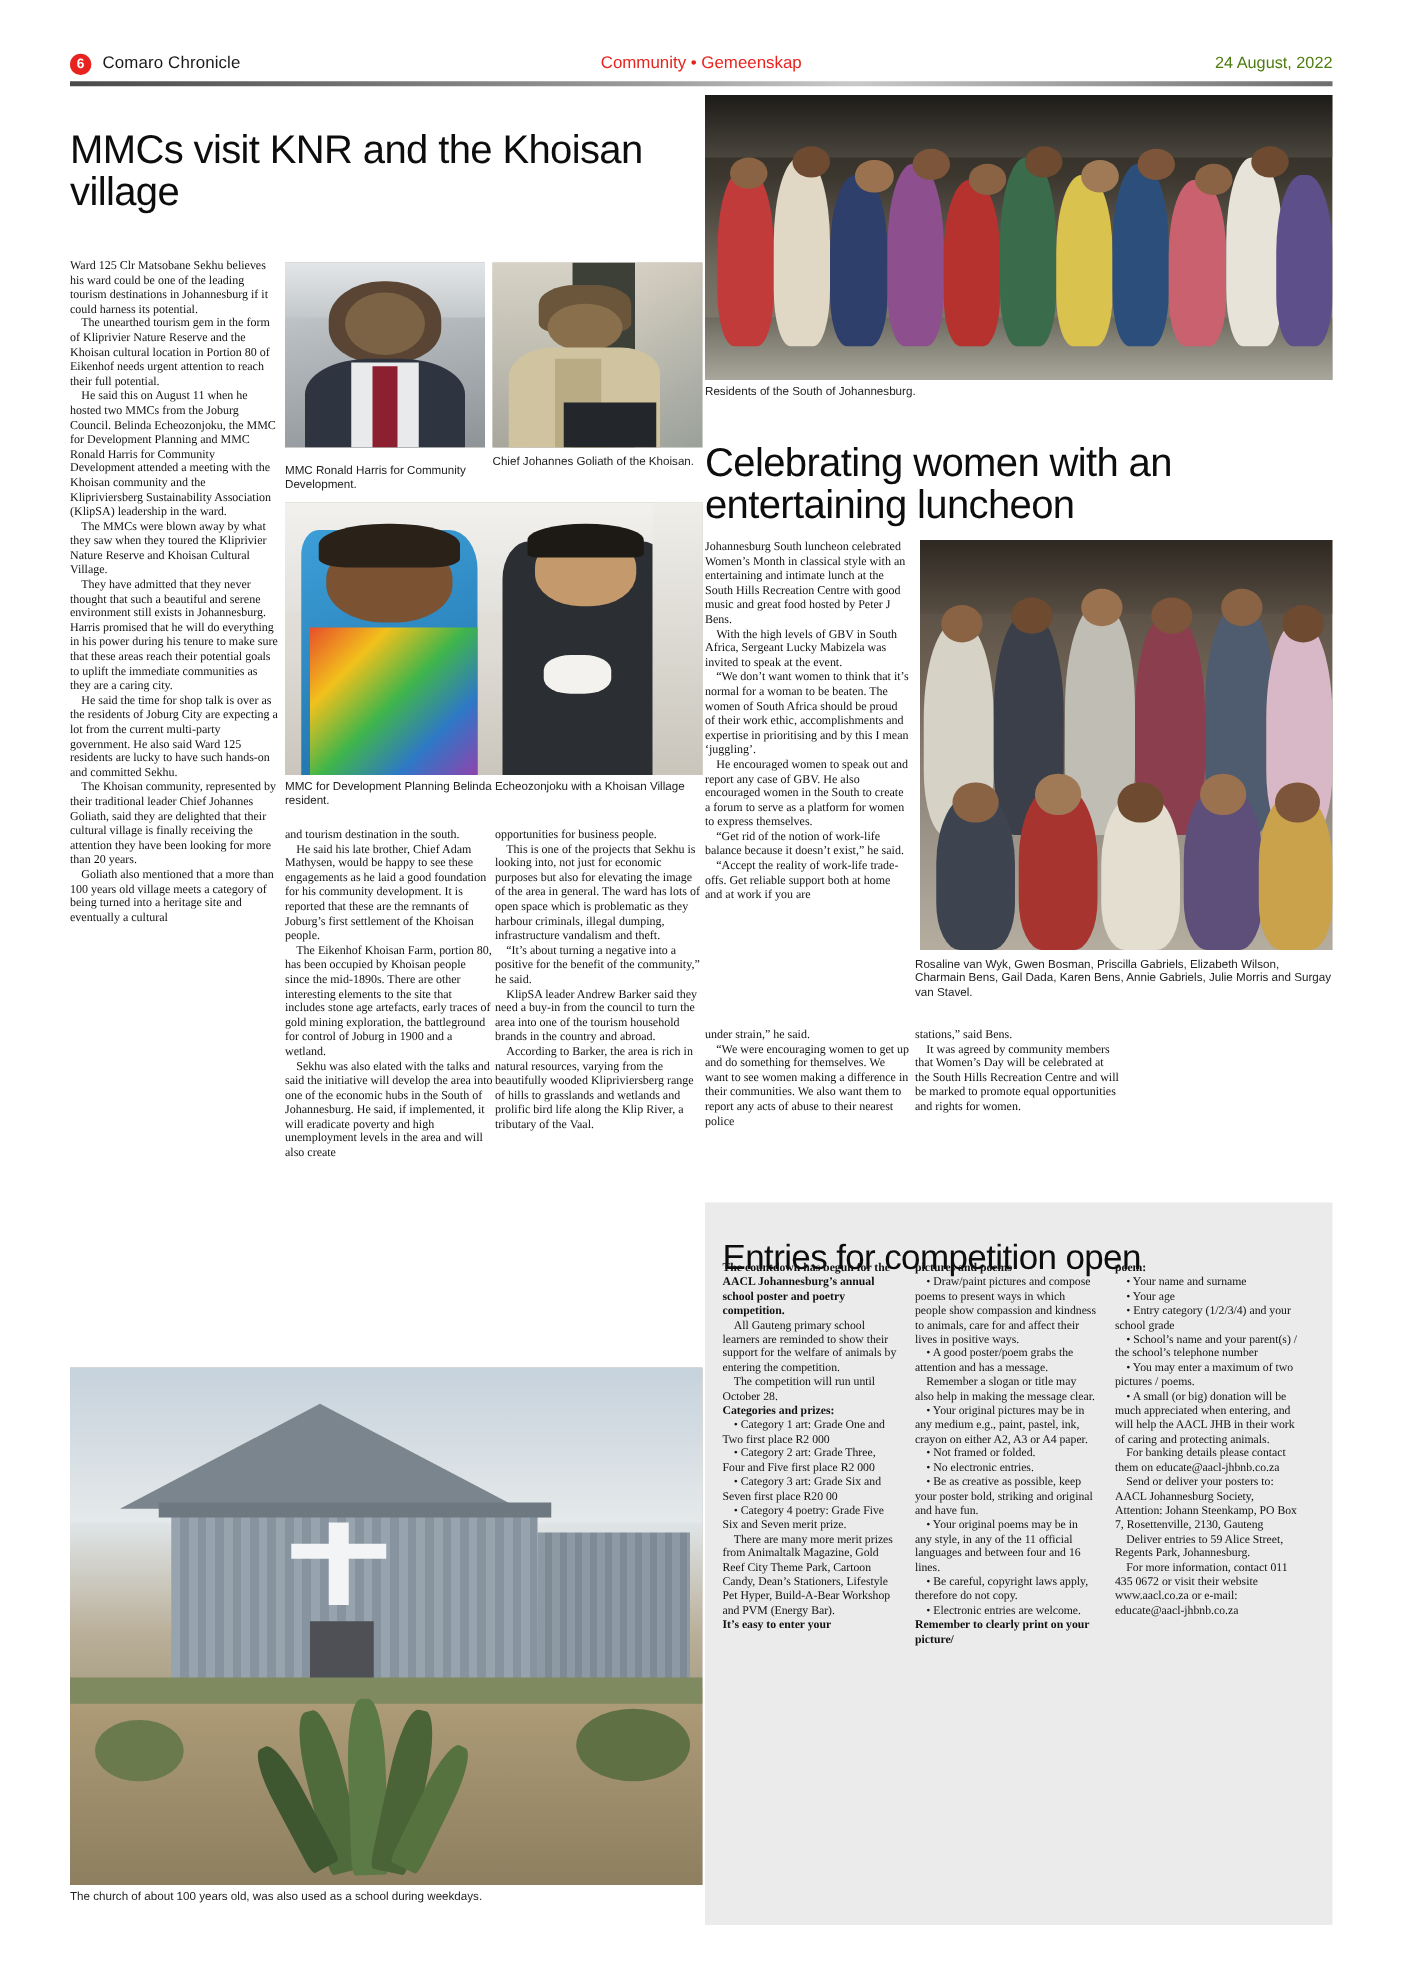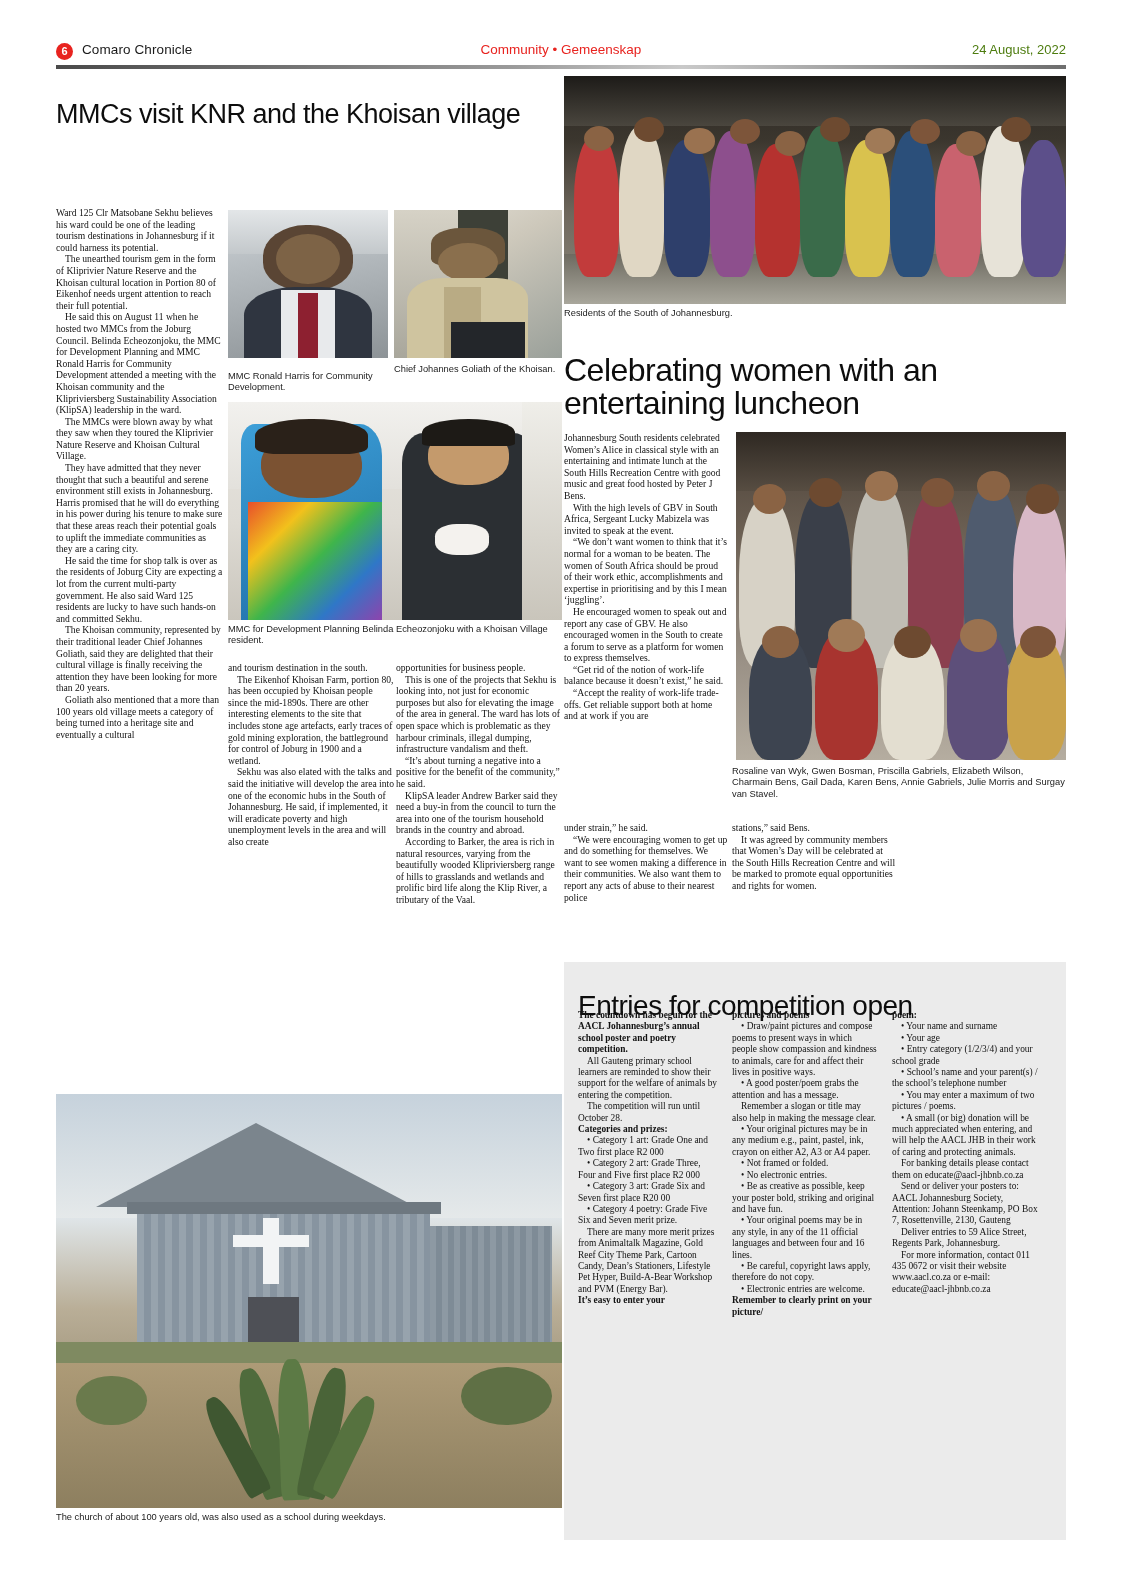--- a/index.html
+++ b/index.html
@@ -68,21 +68,21 @@
     font-size:9.3px;
     line-height:11.4px;
     color:#222;
   }
 
   
   .photo { position:absolute; overflow:hidden; background:#b9b5ad; }
   .ppl { position:absolute; border-radius:45% 45% 30% 30%; }
 
   
-  #a1-head { position:absolute; left:56px; top:82px; width:480px; font-size:27px; }
+  #a1-head { position:absolute; left:56px; top:82px; width:480px; font-size:32px; }
   #a1-c1 { position:absolute; left:56px; top:207px; width:168px; }
   #a1-c2 { position:absolute; left:228px; top:662px; width:166px; }
   #a1-c3 { position:absolute; left:396px; top:662px; width:166px; }
 
   #ph-harris { left:228px; top:210px; width:160px; height:148px; }
   #ph-goliath { left:394px; top:210px; width:168px; height:148px; }
   #cap-harris { position:absolute; left:228px; top:371px; width:160px; }
   #cap-goliath { position:absolute; left:394px; top:364px; width:168px; }
   #ph-belinda { left:228px; top:402px; width:334px; height:218px; }
   #cap-belinda { position:absolute; left:228px; top:624px; width:334px; }
@@ -144,20 +144,21 @@
     <p>He said this on August 11 when he hosted two MMCs from the Joburg Council. Belinda Echeozonjoku, the MMC for Development Planning and MMC Ronald Harris for Community Development attended a meeting with the Khoisan community and the Klipriviersberg Sustainability Association (KlipSA) leadership in the ward.</p>
     <p>The MMCs were blown away by what they saw when they toured the Kliprivier Nature Reserve and Khoisan Cultural Village.</p>
     <p>They have admitted that they never thought that such a beautiful and serene environment still exists in Johannesburg. Harris promised that he will do everything in his power during his tenure to make sure that these areas reach their potential goals to uplift the immediate communities as they are a caring city.</p>
     <p>He said the time for shop talk is over as the residents of Joburg City are expecting a lot from the current multi-party government. He also said Ward 125 residents are lucky to have such hands-on and committed Sekhu.</p>
     <p>The Khoisan community, represented by their traditional leader Chief Johannes Goliath, said they are delighted that their cultural village is finally receiving the attention they have been looking for more than 20 years.</p>
     <p>Goliath also mentioned that a more than 100 years old village meets a category of being turned into a heritage site and eventually a cultural</p>
   </div>
 
   <div class="body-col" id="a1-c2">
     <p class="first">and tourism destination in the south.</p>
+    <p>He said his late brother, Chief Adam Mathysen, would be happy to see these engagements as he laid a good foundation for his community development. It is reported that these are the remnants of Joburg’s first settlement of the Khoisan people.</p>
     <p>The Eikenhof Khoisan Farm, portion 80, has been occupied by Khoisan people since the mid-1890s. There are other interesting elements to the site that includes stone age artefacts, early traces of gold mining exploration, the battleground for control of Joburg in 1900 and a wetland.</p>
     <p>Sekhu was also elated with the talks and said the initiative will develop the area into one of the economic hubs in the South of Johannesburg. He said, if implemented, it will eradicate poverty and high unemployment levels in the area and will also create</p>
   </div>
 
   <div class="body-col" id="a1-c3">
     <p class="first">opportunities for business people.</p>
     <p>This is one of the projects that Sekhu is looking into, not just for economic purposes but also for elevating the image of the area in general. The ward has lots of open space which is problematic as they harbour criminals, illegal dumping, infrastructure vandalism and theft.</p>
     <p>“It’s about turning a negative into a positive for the benefit of the community,” he said.</p>
     <p>KlipSA leader Andrew Barker said they need a buy-in from the council to turn the area into one of the tourism household brands in the country and abroad.</p>
     <p>According to Barker, the area is rich in natural resources, varying from the beautifully wooded Klipriviersberg range of hills to grasslands and wetlands and prolific bird life along the Klip River, a tributary of the Vaal.</p>
@@ -225,21 +226,21 @@
     <div style="position:absolute;left:60%;top:23%;width:6%;height:11%;border-radius:50%;background:#a07a57;"></div>
     <div style="position:absolute;left:69%;top:19%;width:6%;height:11%;border-radius:50%;background:#7d553a;"></div>
     <div style="position:absolute;left:78%;top:24%;width:6%;height:11%;border-radius:50%;background:#8a6344;"></div>
     <div style="position:absolute;left:87%;top:18%;width:6%;height:11%;border-radius:50%;background:#6d4a30;"></div>
   </div>
   <div class="caption" id="cap-group">Residents of the South of Johannesburg.</div>
 
   <h2 class="hl" id="a2-head">Celebrating women with an entertaining luncheon</h2>
 
   <div class="body-col" id="a2-c1">
-    <p class="first">Johannesburg South residents celebrated Women’s Alice in classical style with an entertaining and intimate lunch at the South Hills Recreation Centre with good music and great food hosted by Peter J Bens.</p>
+    <p class="first">Johannesburg South luncheon celebrated Women’s Month in classical style with an entertaining and intimate lunch at the South Hills Recreation Centre with good music and great food hosted by Peter J Bens.</p>
     <p>With the high levels of GBV in South Africa, Sergeant Lucky Mabizela was invited to speak at the event.</p>
     <p>“We don’t want women to think that it’s normal for a woman to be beaten. The women of South Africa should be proud of their work ethic, accomplishments and expertise in prioritising and by this I mean ‘juggling’.</p>
     <p>He encouraged women to speak out and report any case of GBV. He also encouraged women in the South to create a forum to serve as a platform for women to express themselves.</p>
     <p>“Get rid of the notion of work-life balance because it doesn’t exist,” he said.</p>
     <p>“Accept the reality of work-life trade-offs. Get reliable support both at home and at work if you are</p>
   </div>
 
   <div class="photo" id="ph-women">
     <div class="grad" style="background:linear-gradient(180deg,#4a4038 0%,#6b5f52 30%,#9a9186 70%,#b5ada0 100%);"></div>
     <div style="position:absolute;left:0;top:0;width:100%;height:18%;background:linear-gradient(180deg,#2e2822,#574d42);"></div>

